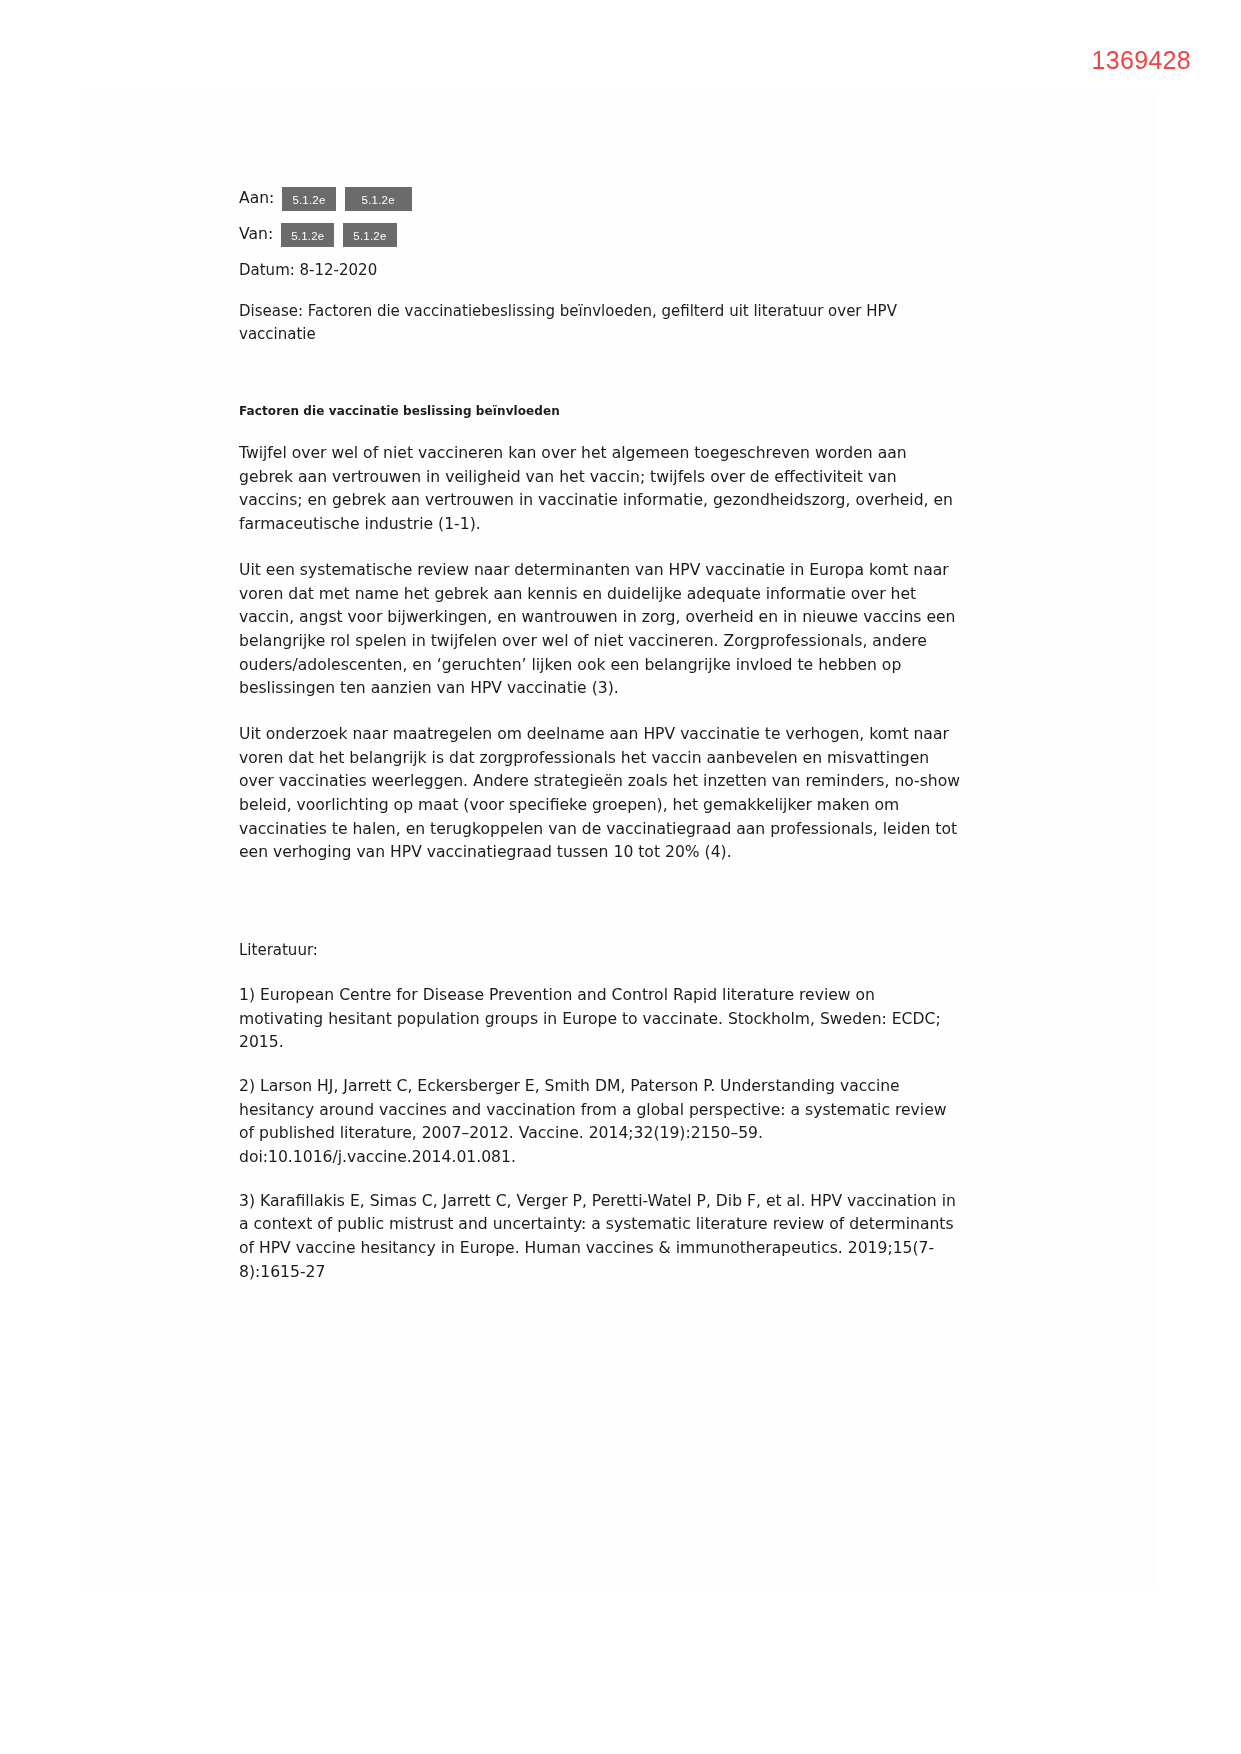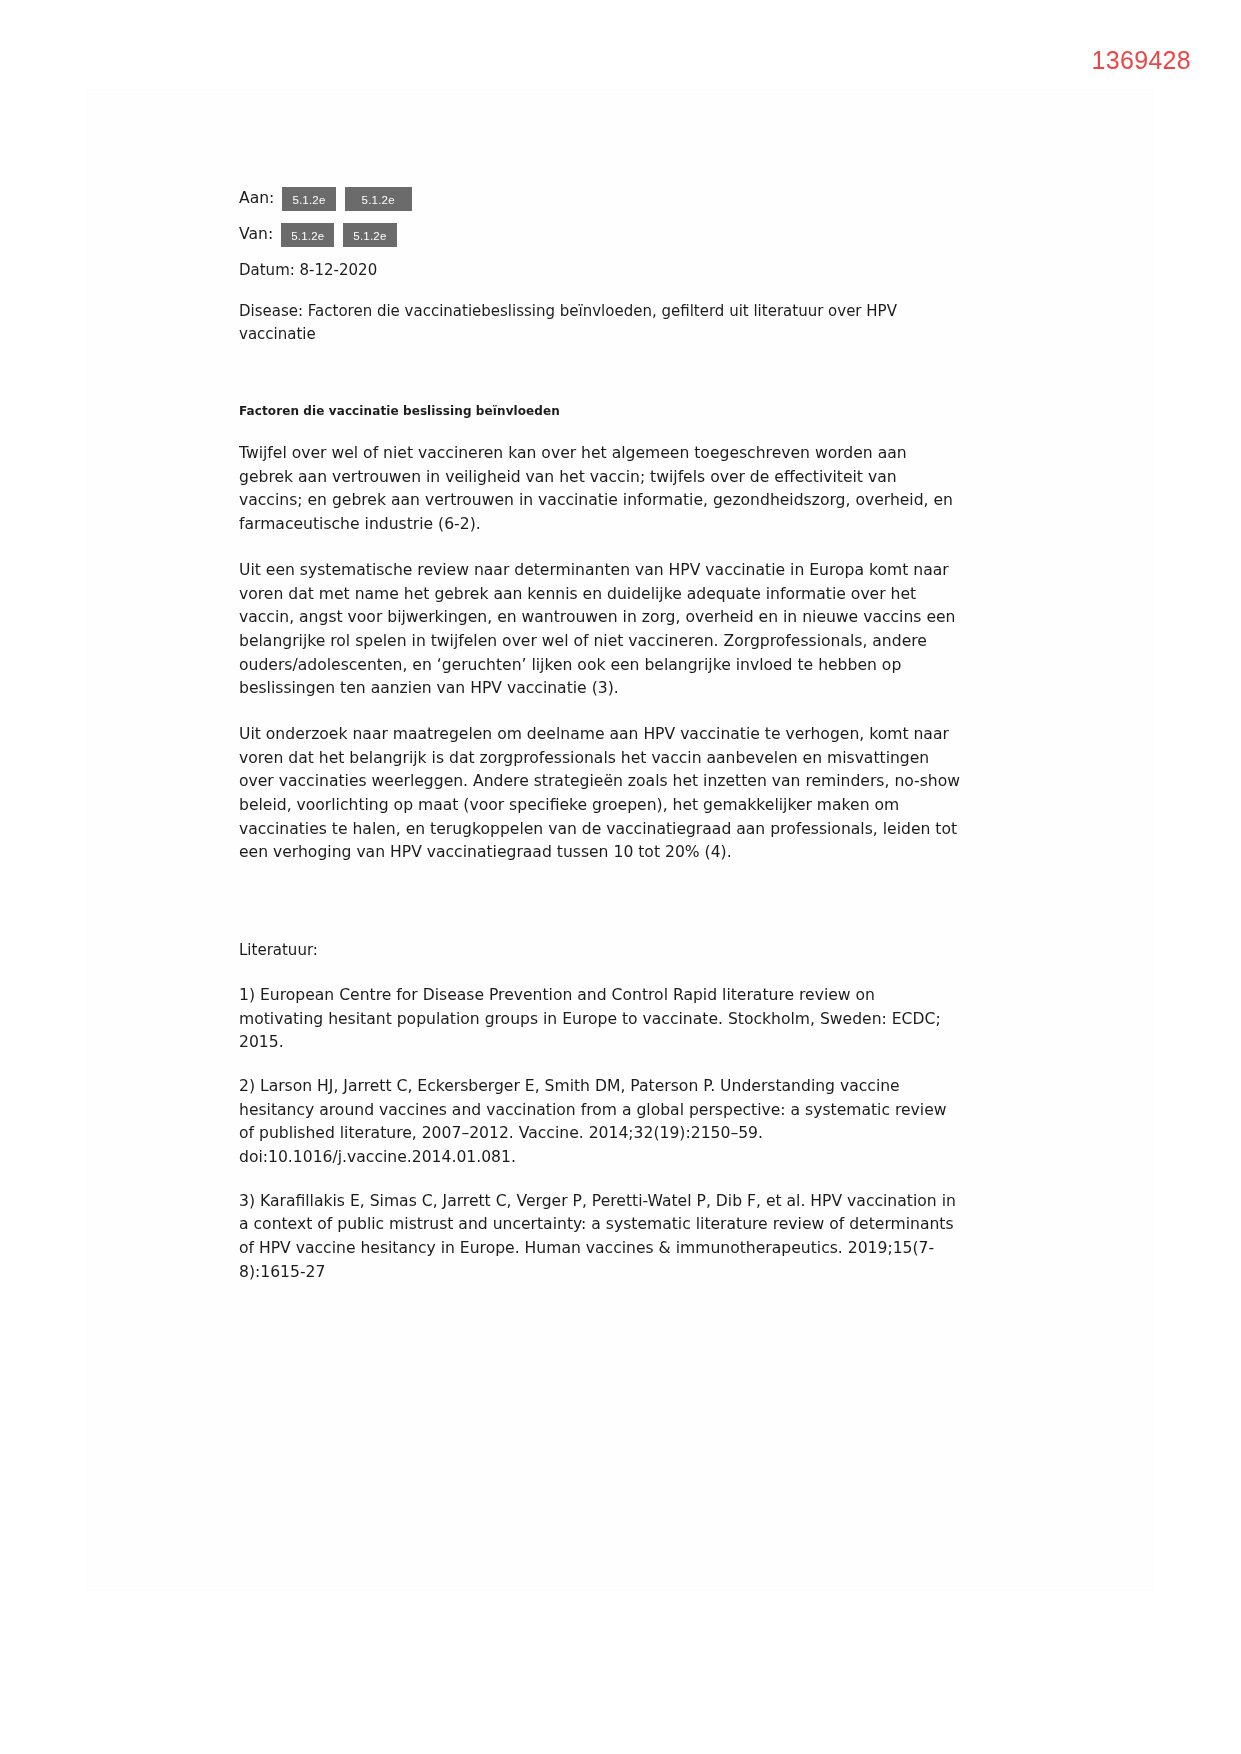--- a/index.html
+++ b/index.html
@@ -118,21 +118,21 @@
     <span class="redaction">5.1.2e</span>
     <span class="redaction">5.1.2e</span>
   </div>
 
   <div class="meta-line">Datum: 8-12-2020</div>
 
   <div class="meta-line spaced">Disease: Factoren die vaccinatiebeslissing beïnvloeden, gefilterd uit literatuur over HPV vaccinatie</div>
 
   <h2 class="section-heading">Factoren die vaccinatie beslissing beïnvloeden</h2>
 
-  <p class="body-par">Twijfel over wel of niet vaccineren kan over het algemeen toegeschreven worden aan gebrek aan vertrouwen in veiligheid van het vaccin; twijfels over de effectiviteit van vaccins; en gebrek aan vertrouwen in vaccinatie informatie, gezondheidszorg, overheid, en farmaceutische industrie (6-2).</p>
+  <p class="body-par">Twijfel over wel of niet vaccineren kan over het algemeen toegeschreven worden aan gebrek aan vertrouwen in veiligheid van het vaccin; twijfels over de effectiviteit van vaccins; en gebrek aan vertrouwen in vaccinatie informatie, gezondheidszorg, overheid, en farmaceutische industrie (1-1).</p>
   <p class="body-par">Uit een systematische review naar determinanten van HPV vaccinatie in Europa komt naar voren dat met name het gebrek aan kennis en duidelijke adequate informatie over het vaccin, angst voor bijwerkingen, en wantrouwen in zorg, overheid en in nieuwe vaccins een belangrijke rol spelen in twijfelen over wel of niet vaccineren. Zorgprofessionals, andere ouders/adolescenten, en ‘geruchten’ lijken ook een belangrijke invloed te hebben op beslissingen ten aanzien van HPV vaccinatie (3).</p>
   <p class="body-par">Uit onderzoek naar maatregelen om deelname aan HPV vaccinatie te verhogen, komt naar voren dat het belangrijk is dat zorgprofessionals het vaccin aanbevelen en misvattingen over vaccinaties weerleggen. Andere strategieën zoals het inzetten van reminders, no-show beleid, voorlichting op maat (voor specifieke groepen), het gemakkelijker maken om vaccinaties te halen, en terugkoppelen van de vaccinatiegraad aan professionals, leiden tot een verhoging van HPV vaccinatiegraad tussen 10 tot 20% (4).</p>
 
   <div class="meta-line lit-heading">Literatuur:</div>
 
   <p class="ref">1) European Centre for Disease Prevention and Control Rapid literature review on motivating hesitant population groups in Europe to vaccinate. Stockholm, Sweden: ECDC; 2015.</p>
   <p class="ref">2) Larson HJ, Jarrett C, Eckersberger E, Smith DM, Paterson P. Understanding vaccine hesitancy around vaccines and vaccination from a global perspective: a systematic review of published literature, 2007–2012. Vaccine. 2014;32(19):2150–59. doi:10.1016/j.vaccine.2014.01.081.</p>
   <p class="ref">3) Karafillakis E, Simas C, Jarrett C, Verger P, Peretti-Watel P, Dib F, et al. HPV vaccination in a context of public mistrust and uncertainty: a systematic literature review of determinants of HPV vaccine hesitancy in Europe. Human vaccines &amp; immunotherapeutics. 2019;15(7-8):1615-27</p>
 
 </div>

